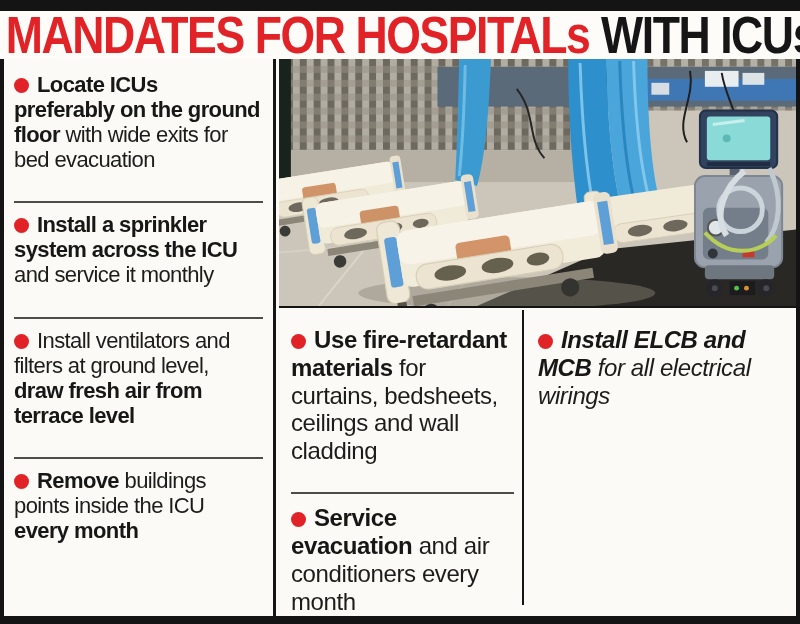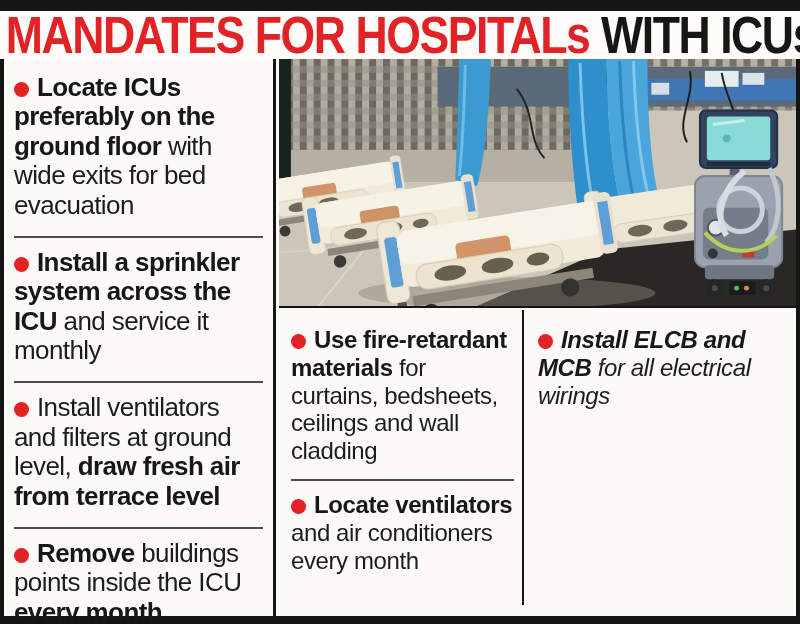--- a/index.html
+++ b/index.html
@@ -6,28 +6,28 @@
   *{box-sizing:border-box;}
   :root{--red:#e12328;--ink:#1c1c1a;}
   .frame{position:relative;width:800px;height:624px;background:#141414;font-family:"Liberation Sans",sans-serif;overflow:hidden;}
   .top-strip{position:absolute;left:0;top:0;width:800px;height:11px;background:#141414;}
   .title-band{position:absolute;left:0;top:11px;width:800px;height:48px;background:#fdfcf9;display:flex;align-items:center;overflow:hidden;}
   .headline{white-space:nowrap;font-weight:700;font-size:46px;letter-spacing:-1.5px;transform:scale(0.97,1.12);transform-origin:left center;padding-left:6px;}
   .headline .red{color:var(--red);}
   .headline .blk{color:#161616;margin-left:12px;}
   .content{position:absolute;left:4px;right:4px;top:59px;bottom:8px;background:#fbfaf7;}
   .col{position:absolute;color:var(--ink);}
-  .col-left{left:0;top:0;bottom:0;width:272px;border-right:3px solid #151515;padding:8px 10px 0 10px;font-size:26px;line-height:1.13;letter-spacing:-0.6px;background:#fbfaf7;}
+  .col-left{left:0;top:0;bottom:0;width:272px;border-right:3px solid #151515;padding:8px 10px 0 10px;font-size:22px;line-height:1.13;letter-spacing:-0.6px;background:#fbfaf7;}
   .photo-box{position:absolute;left:275px;right:0;top:0;height:249px;border-bottom:2px solid #141414;background:#c8c2b6;}
   .photo-box svg{display:block;width:100%;height:100%;}
   .col-mid{left:275px;top:251px;bottom:11px;width:245px;border-right:2px solid #151515;padding:10px 8px 0 12px;font-size:24px;line-height:1.16;letter-spacing:-0.4px;}
   .col-right{left:522px;top:251px;bottom:0;right:0;padding:10px 8px 0 12px;font-size:24px;line-height:1.16;letter-spacing:-0.4px;font-style:italic;}
   .item p{margin:0;}
   .item{padding:6px 0 10px 0;}
-  .item + .item{border-top:2px solid #4c4c4a;margin-top:4px;padding-top:10px;}
+  .item + .item{border-top:2px solid #4c4c4a;margin-top:17px;padding-top:10px;}
   .col-left .item{padding-bottom:12px;}
   .dot{display:inline-block;width:15px;height:15px;border-radius:50%;background:var(--red);margin-right:8px;vertical-align:-1px;}
   .item b{font-weight:700;color:#171715;}
 </style>
 </head>
 <body>
 
 <div class="frame">
   <div class="top-strip"></div>
 
@@ -183,21 +183,21 @@
           <rect x="8" y="86" width="8" height="14" fill="#55524a"></rect>
         </g>
       </svg>
     </div>
 
     <div class="col col-mid">
         <div class="item">
           <p><span class="dot"></span><b>Use fire-retardant materials</b><span> for curtains, bedsheets, ceilings and wall cladding</span></p>
         </div>
         <div class="item">
-          <p><span class="dot"></span><b>Locate ventilators</b><span> and air conditioners every month</span></p>
+          <p><span class="dot"></span><b>Service evacuation</b><span> and air conditioners every month</span></p>
         </div>
       </div>
     <div class="col col-right">
         <div class="item">
           <p><span class="dot"></span><b>Install ELCB and MCB</b><span> for all electrical wirings</span></p>
         </div>
       </div>
   </div>
 </div>
 

